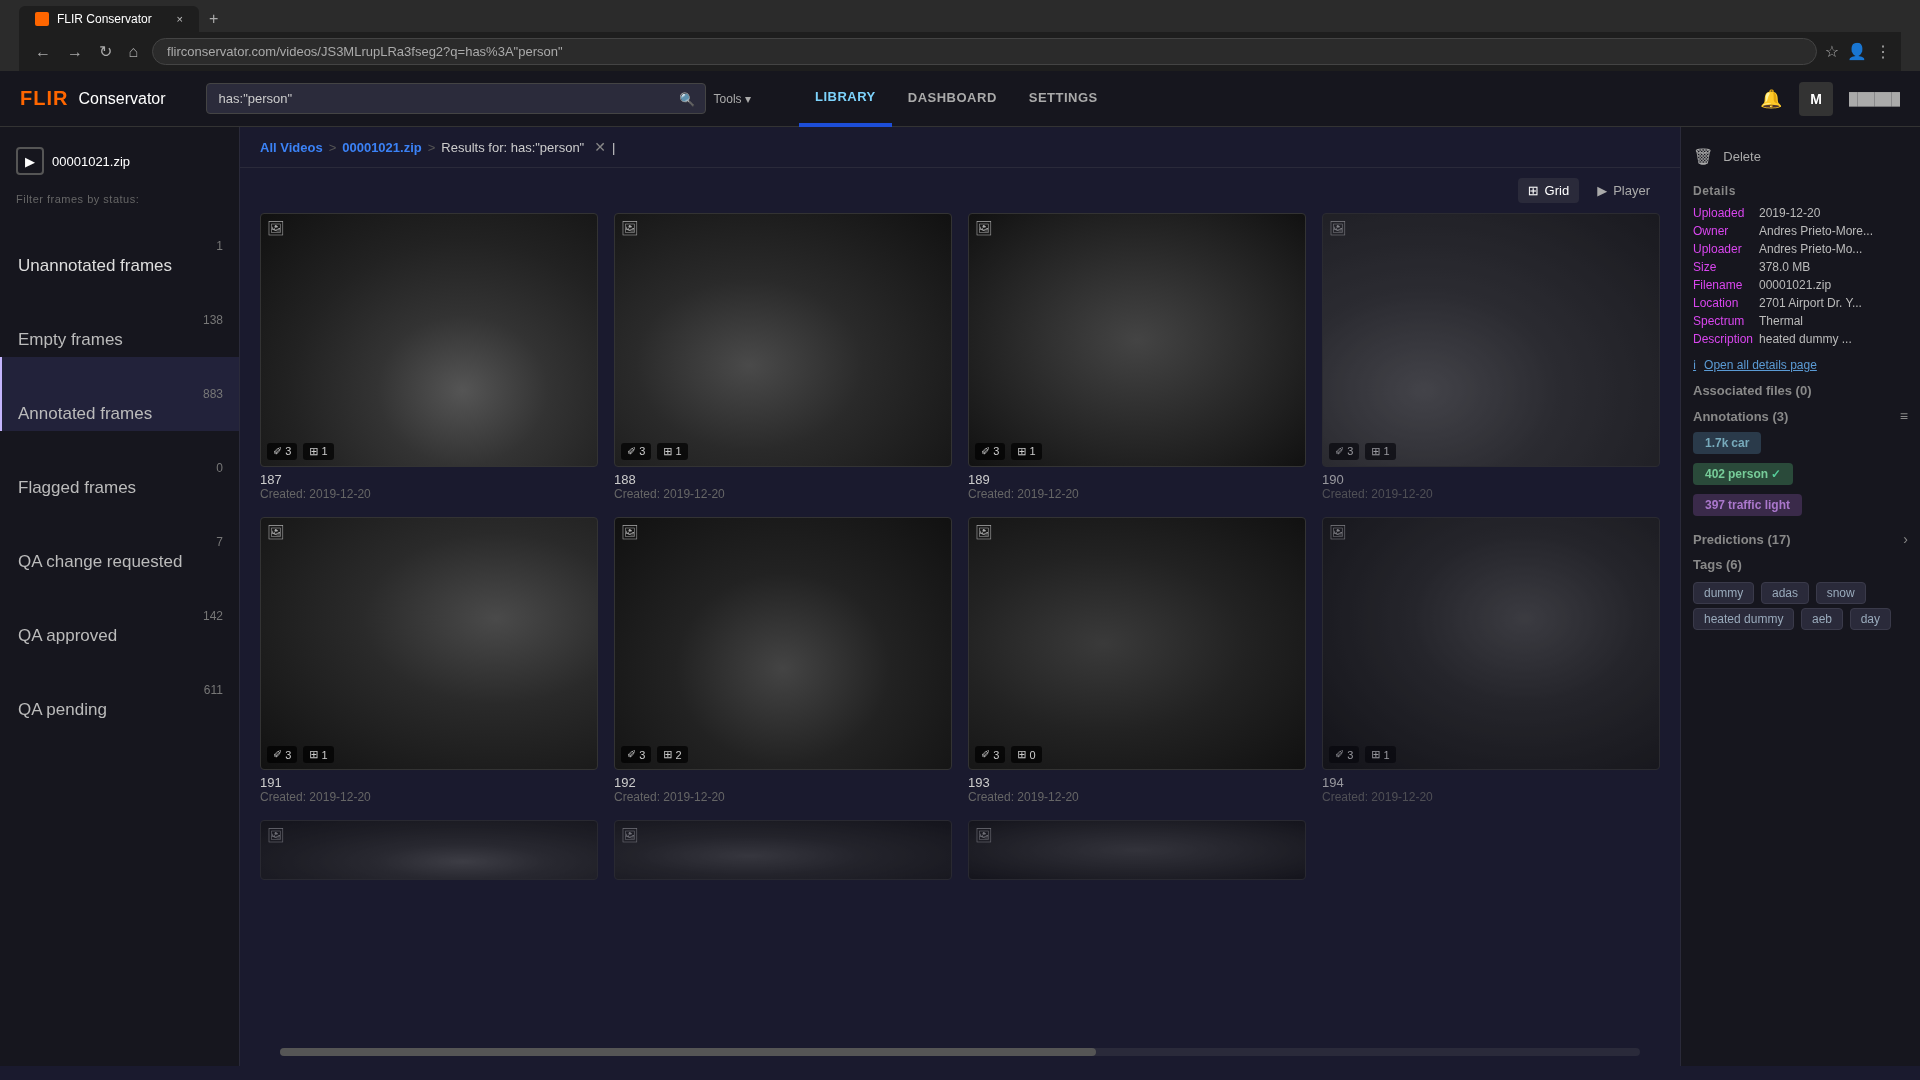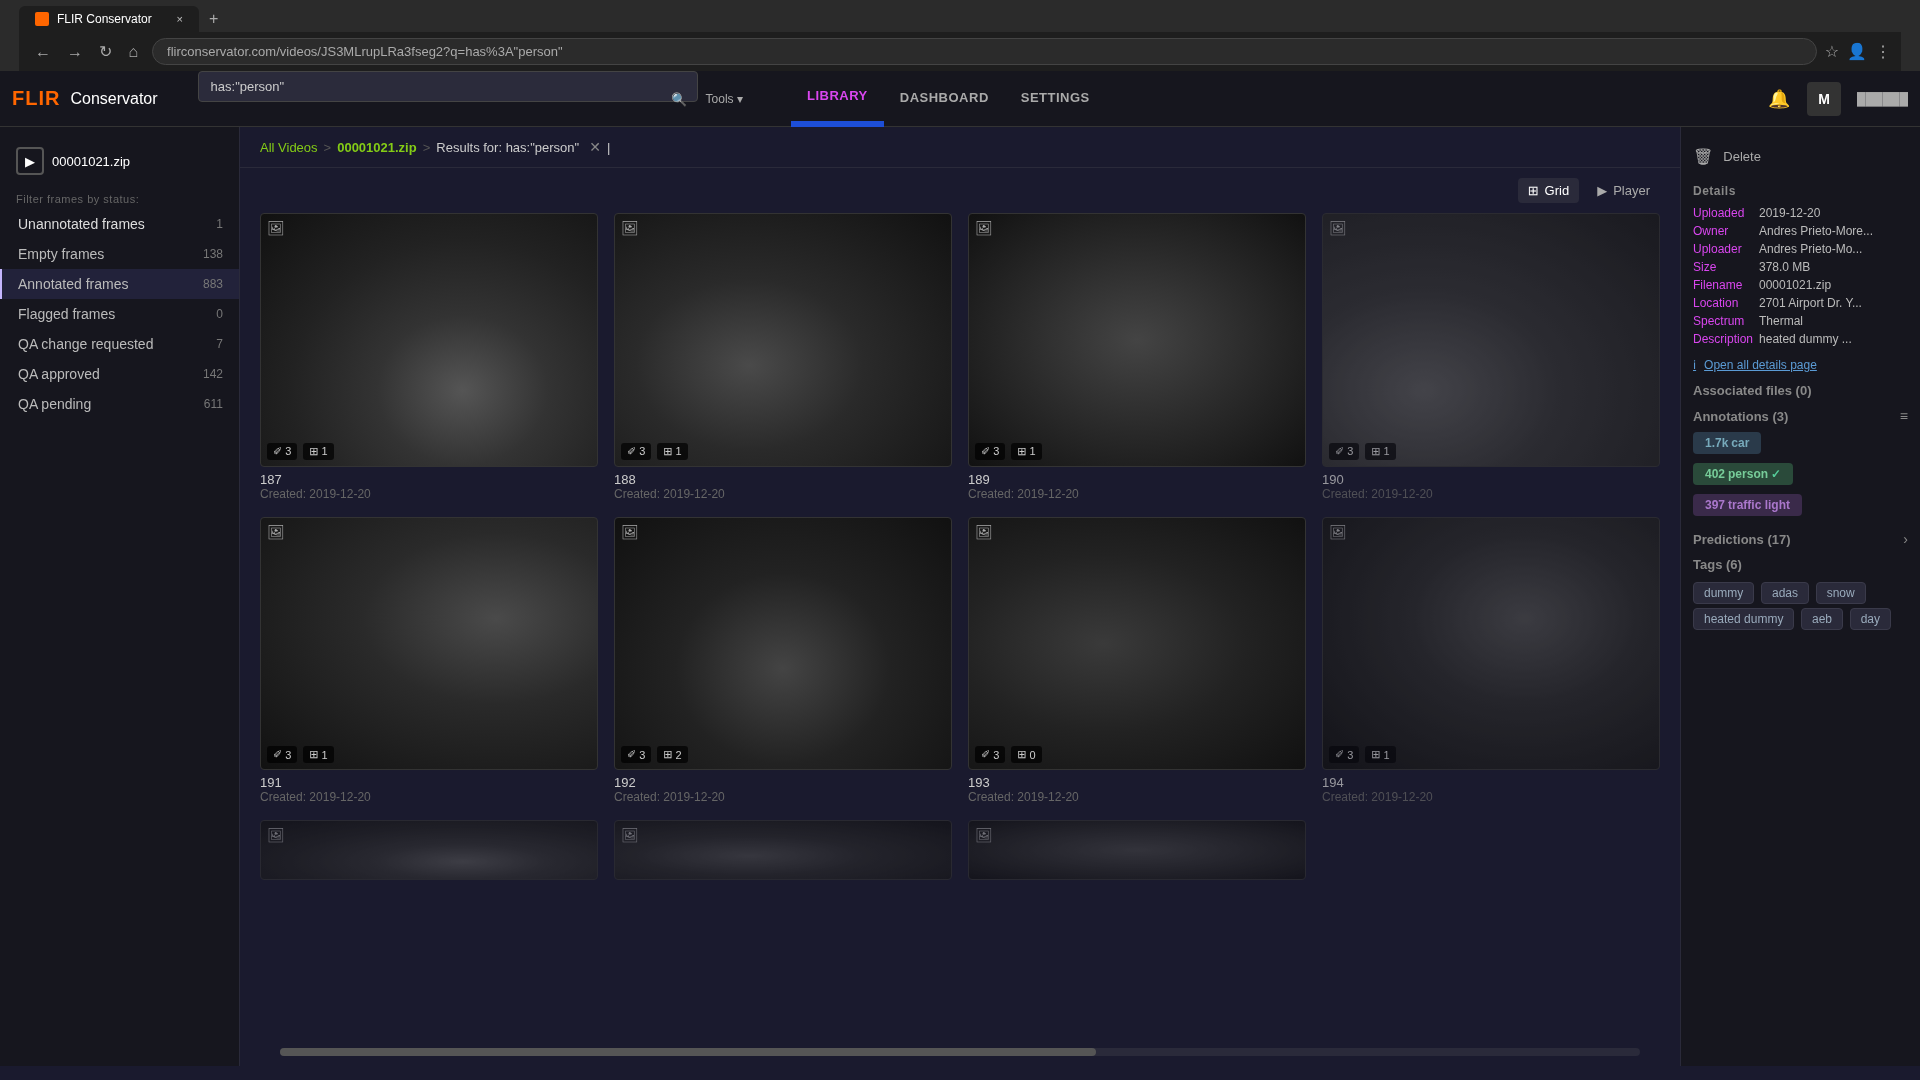--- a/index.html
+++ b/index.html
@@ -18,55 +18,55 @@
     .nav-buttons { display: flex; gap: 4px; }
     .nav-btn { background: none; border: none; color: #aaa; cursor: pointer; font-size: 16px; padding: 4px 6px; }
     .address-bar { flex: 1; background: #2b2b2b; border: 1px solid #444; border-radius: 20px; padding: 5px 14px; color: #ccc; font-size: 13px; display: flex; align-items: center; text-align: right; }
     .address-bar span { color: #aaa; }
     .browser-actions { display: flex; gap: 8px; align-items: center; color: #aaa; font-size: 16px; }
 
     
     .app-container { display: flex; flex-direction: column; height: calc(1080px - 85px); background: #1e1e2e; }
 
     
-    .app-header { background: #16161e; display: flex; padding: 0 12px; height: 56px; border-bottom: 1px solid #333; }
+    .app-header { background: #16161e; display: flex; align-items: center; padding: 0 20px; height: 56px; border-bottom: 1px solid #333; }
     .logo { display: flex; align-items: center; gap: 10px; margin-right: 40px; }
     .logo-flir { color: #ff6600; font-weight: 900; font-size: 20px; letter-spacing: 1px; }
     .logo-conservator { color: #fff; font-size: 16px; font-weight: 300; }
     .search-bar { flex: 1; max-width: 500px; position: relative; }
     .search-bar input { width: 100%; background: #2b2b3b; border: 1px solid #444; border-radius: 4px; padding: 7px 36px 7px 12px; color: #ccc; font-size: 13px; }
     .search-icon { position: absolute; right: 10px; top: 50%; transform: translateY(-50%); color: #888; }
     .tools-btn { background: none; border: none; color: #aaa; cursor: pointer; font-size: 12px; padding: 4px 8px; display: flex; align-items: center; gap: 4px; }
     .nav-links { display: flex; align-items: center; gap: 0; margin-left: 40px; }
     .nav-link { color: #aaa; text-decoration: none; padding: 0 16px; height: 56px; display: flex; align-items: center; font-size: 13px; font-weight: 600; letter-spacing: 0.5px; cursor: pointer; border-bottom: 2px solid transparent; }
-    .nav-link.active { color: #d946ef; border-bottom: 6px solid #1d4ed8; }
+    .nav-link.active { color: #7dd3fc; border-bottom: 4px solid #1d4ed8; }
     .header-right { display: flex; align-items: center; gap: 16px; margin-left: auto; }
     .notif-icon { color: #aaa; font-size: 18px; cursor: pointer; }
     .avatar { width: 34px; height: 34px; background: #333; border-radius: 4px; display: flex; align-items: center; justify-content: center; color: #fff; font-weight: bold; font-size: 14px; }
 
     
     .main-layout { display: flex; flex: 1; overflow: hidden; }
 
     
     .sidebar { width: 240px; background: #16161e; border-right: 1px solid #2a2a3a; overflow-y: auto; padding: 10px 0; }
     .sidebar-file { display: flex; align-items: center; gap: 8px; padding: 10px 16px; color: #fff; font-weight: 500; font-size: 13px; }
     .play-icon { width: 28px; height: 28px; border: 2px solid #555; border-radius: 4px; display: flex; align-items: center; justify-content: center; }
     .sidebar-section-title { color: #666; font-size: 11px; padding: 8px 16px 4px; letter-spacing: 0.5px; }
     .sidebar-item { display: flex; align-items: center; justify-content: space-between; padding: 7px 16px; cursor: pointer; border-left: 2px solid transparent; }
     .sidebar-item.active { border-left: 2px solid #c4b5fd; background: #22223a; }
-    .sidebar-item-label { color: #bbb; font-size: 14px; }
+    .sidebar-item-label { color: #bbb; font-size: 17px; margin-top: 40px; }
     .sidebar-item-count { color: #777; font-size: 12px; }
     .sidebar-item.unannotated .sidebar-item-label { color: #ddd; }
 
     
     .content-area { flex: 1; display: flex; flex-direction: column; overflow: hidden; background: #1a1a2e; }
 
     
     .breadcrumb { padding: 12px 20px; background: #1a1a2e; display: flex; align-items: center; gap: 6px; font-size: 13px; border-bottom: 1px solid #2a2a3a; }
-    .breadcrumb a { color: #84cc16; text-decoration: none; cursor: pointer; }
+    .breadcrumb a { color: #3b82f6; text-decoration: none; cursor: pointer; font-weight: bold; }
     .breadcrumb-sep { color: #555; }
     .breadcrumb-bold { color: #fff; font-weight: 600; }
     .breadcrumb-filter { display: flex; align-items: center; gap: 6px; }
     .breadcrumb-x { cursor: pointer; color: #888; margin-left: 4px; font-size: 14px; }
     .breadcrumb-cursor { color: #ccc; animation: blink 1s infinite; }
     @keyframes blink { 0%,100%{opacity:1;} 50%{opacity:0;} }
 
     
     .view-controls { display: flex; justify-content: flex-end; align-items: center; padding: 10px 20px; gap: 8px; }
     .view-btn { background: none; border: none; color: #aaa; cursor: pointer; padding: 5px 10px; border-radius: 4px; display: flex; align-items: center; gap: 6px; font-size: 13px; }

